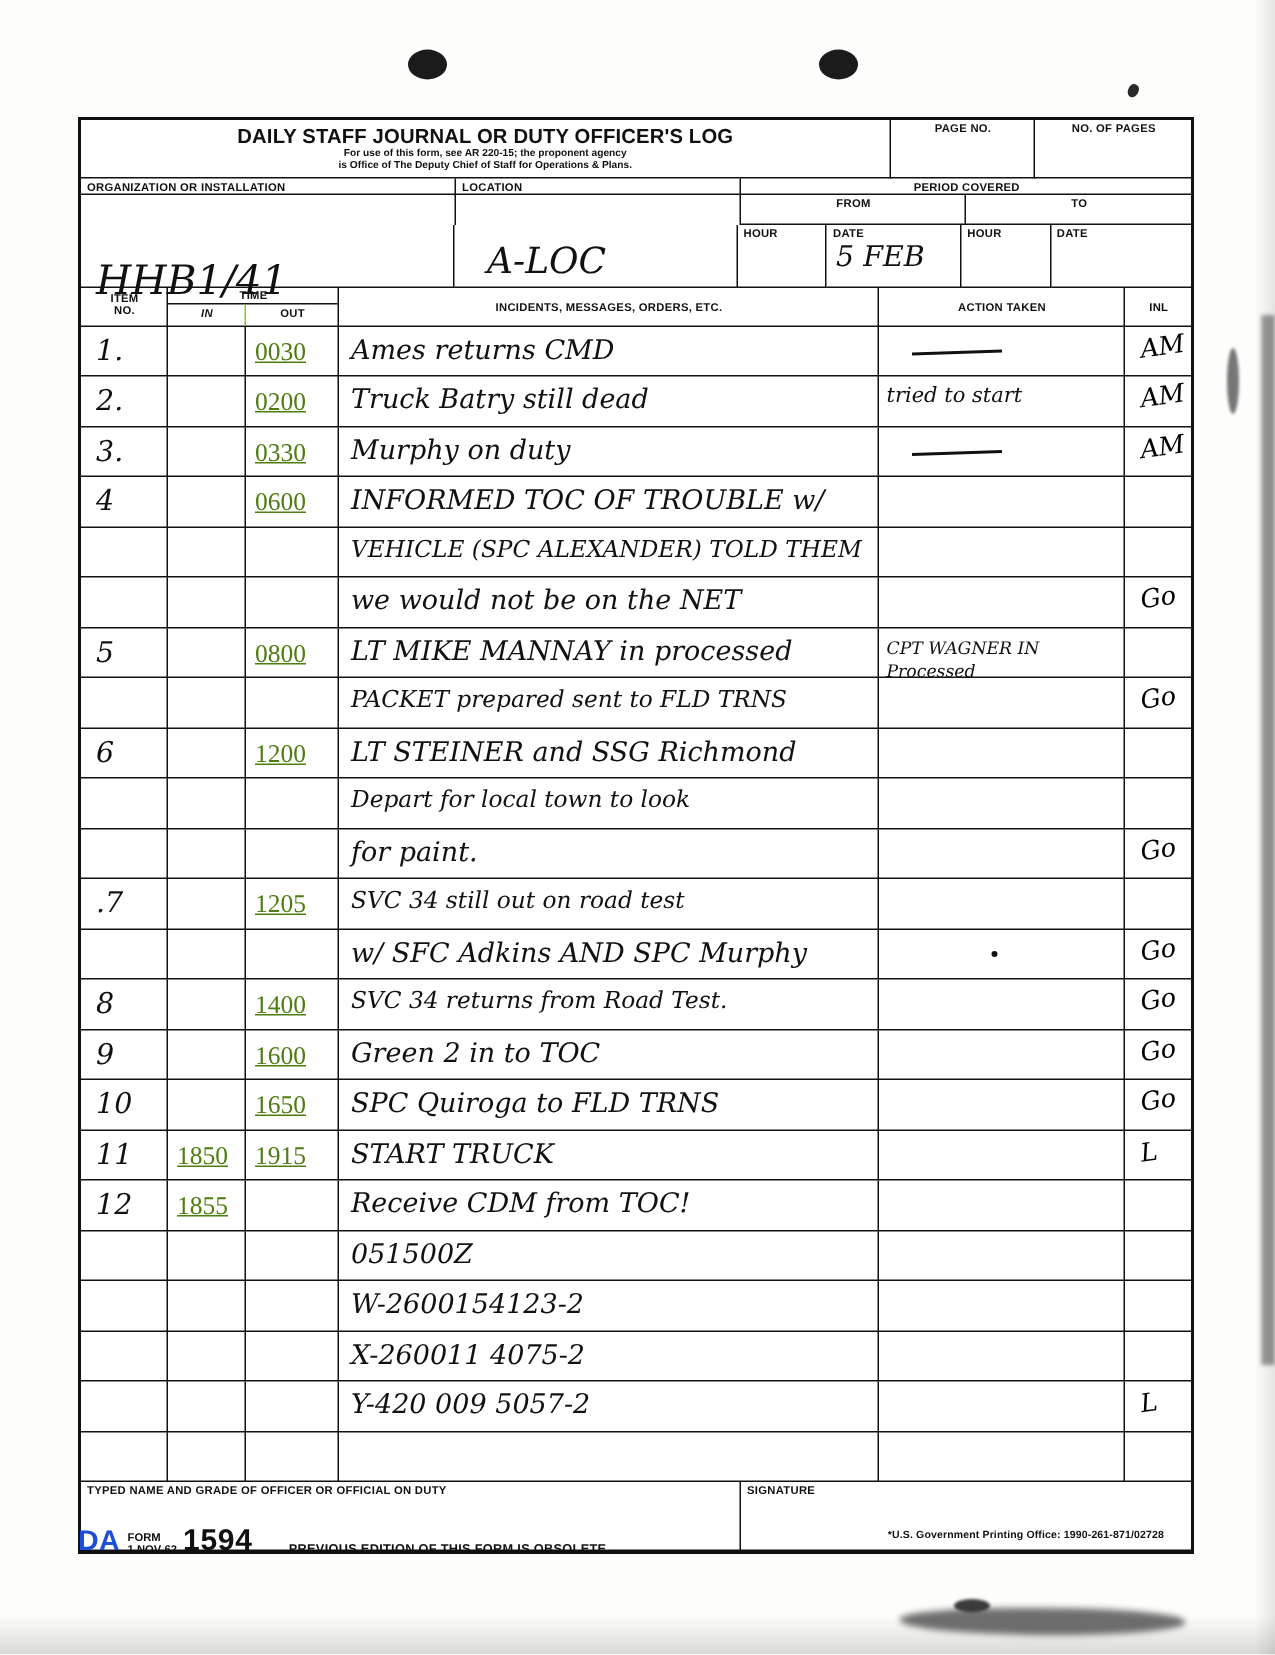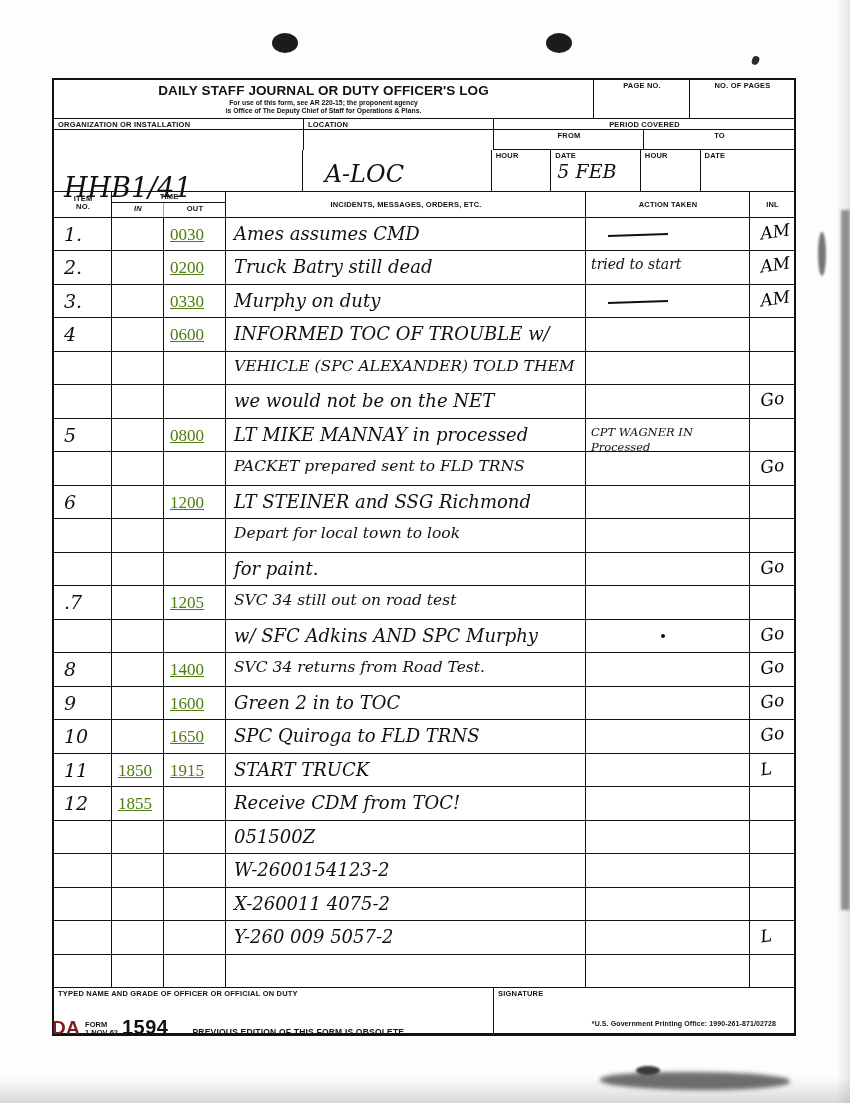--- a/index.html
+++ b/index.html
@@ -194,21 +194,21 @@
   .below {
     position: absolute;
     left: 52px;
     top: 1016px;
     width: 760px;
   }
   .da-line { display: flex; align-items: flex-end; }
   .da-form {
     font-size: 19px;
     font-weight: bold;
-    color: #7f1d1d;
+    color: #1d4ed8;
     letter-spacing: .3px;
   }
   .da-small {
     font-size: 7.5px;
     font-weight: bold;
     line-height: 1.1;
     color: #111;
     margin: 0 4px 2px 5px;
   }
   .da-num {
@@ -383,21 +383,21 @@
         <div class="cell c-item">
           <div class="hw hw-item">1.</div>
         </div>
         <div class="cell c-in">
           <div class="hw2 hw-time"></div>
         </div>
         <div class="cell c-out">
           <div class="hw2 hw-time">0030</div>
         </div>
         <div class="cell c-inc">
-          <div class="hw hw-inc">Ames assumes CMD</div>
+          <div class="hw hw-inc">Ames returns CMD</div>
         </div>
         <div class="cell c-act"><span class="dash"></span></div>
         <div class="cell c-inl">
           <div class="hw-inl">AM</div>
         </div>
       </div>
       <div class="row log-row">
         <div class="cell c-item">
           <div class="hw hw-item">2.</div>
         </div>
@@ -799,21 +799,21 @@
         <div class="cell c-item">
           <div class="hw hw-item"></div>
         </div>
         <div class="cell c-in">
           <div class="hw2 hw-time"></div>
         </div>
         <div class="cell c-out">
           <div class="hw2 hw-time"></div>
         </div>
         <div class="cell c-inc">
-          <div class="hw hw-inc">Y-260 009 5057-2</div>
+          <div class="hw hw-inc">Y-420 009 5057-2</div>
         </div>
         <div class="cell c-act">
           <div class="hw hw-act"></div>
         </div>
         <div class="cell c-inl">
           <div class="hw-inl">L</div>
         </div>
       </div>
       <div class="row log-row">
         <div class="cell c-item">

